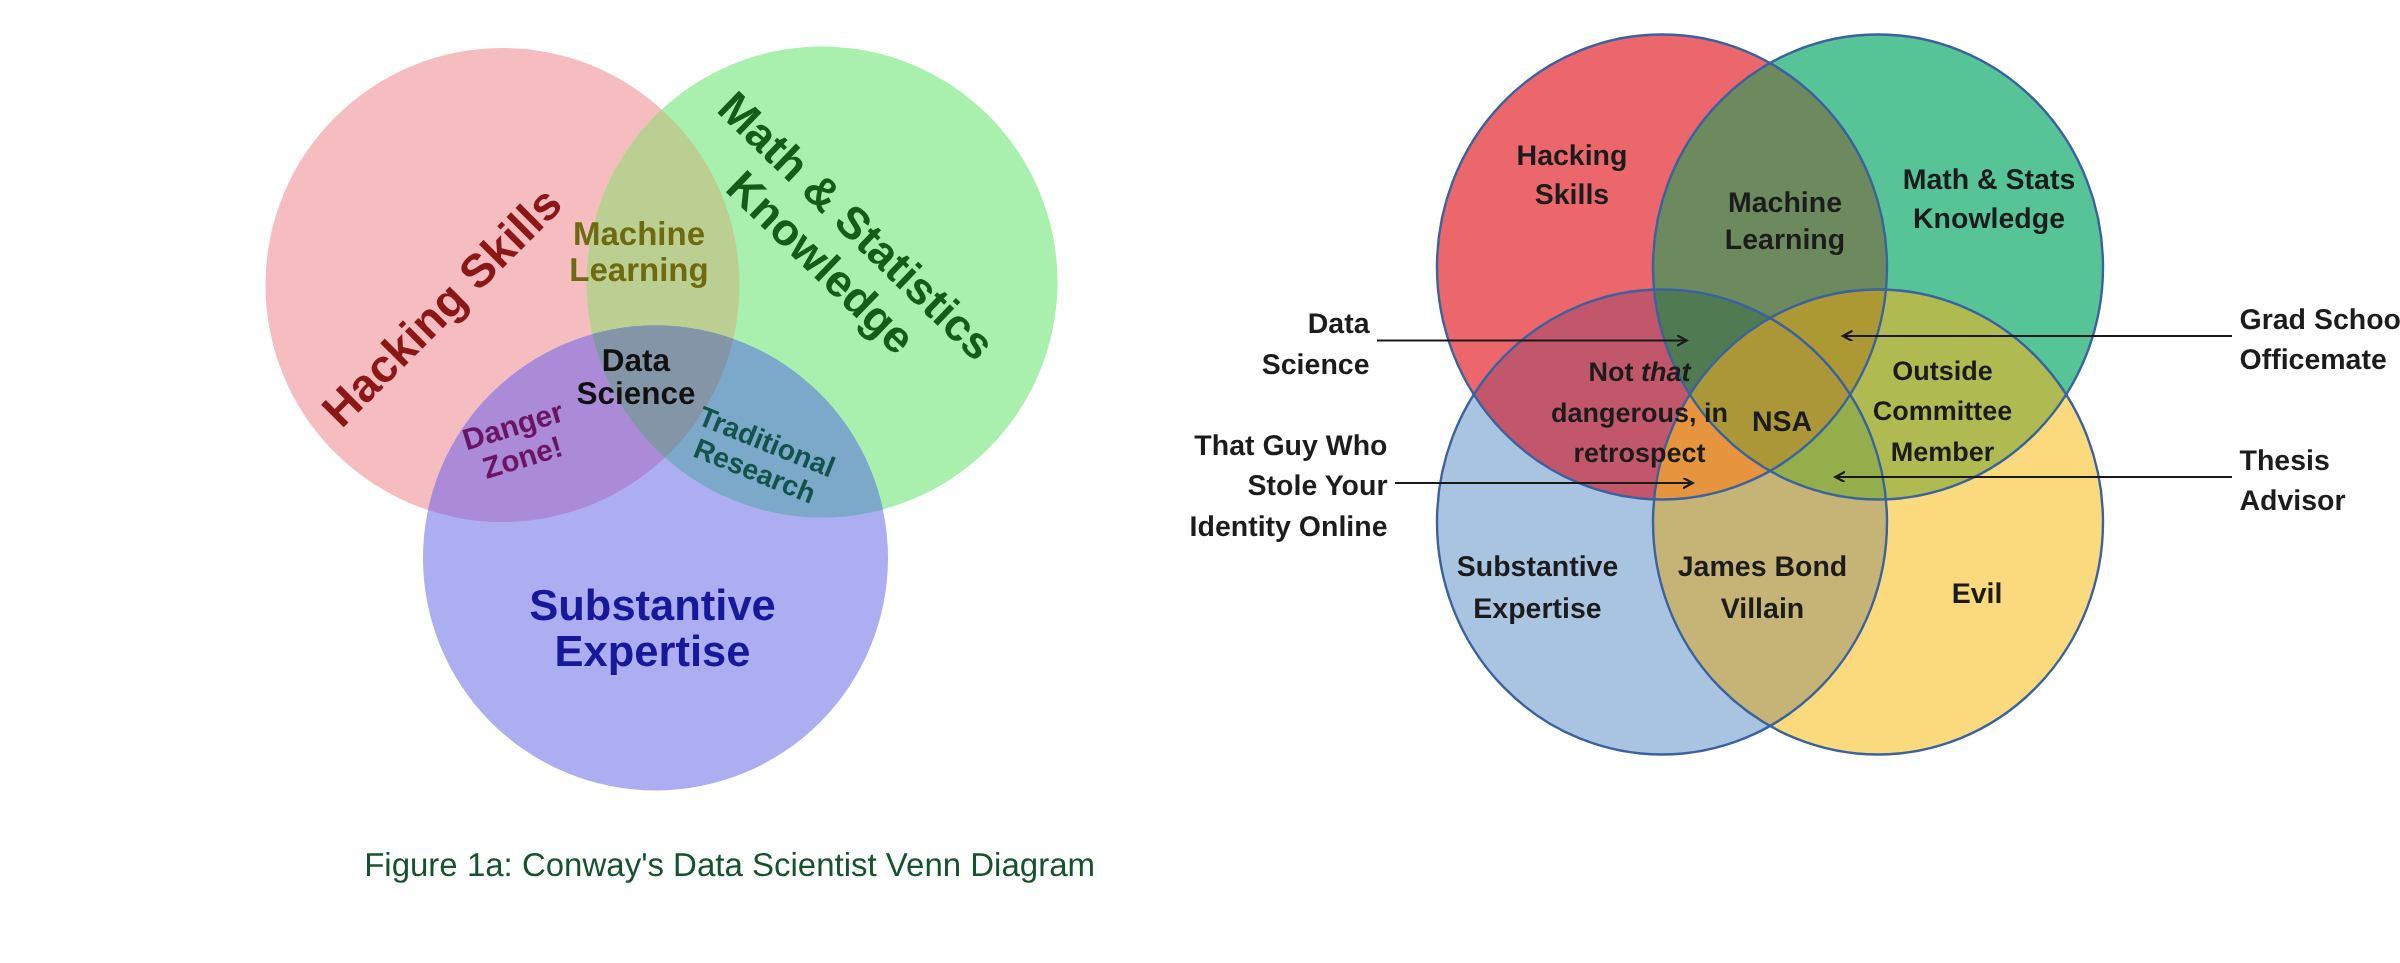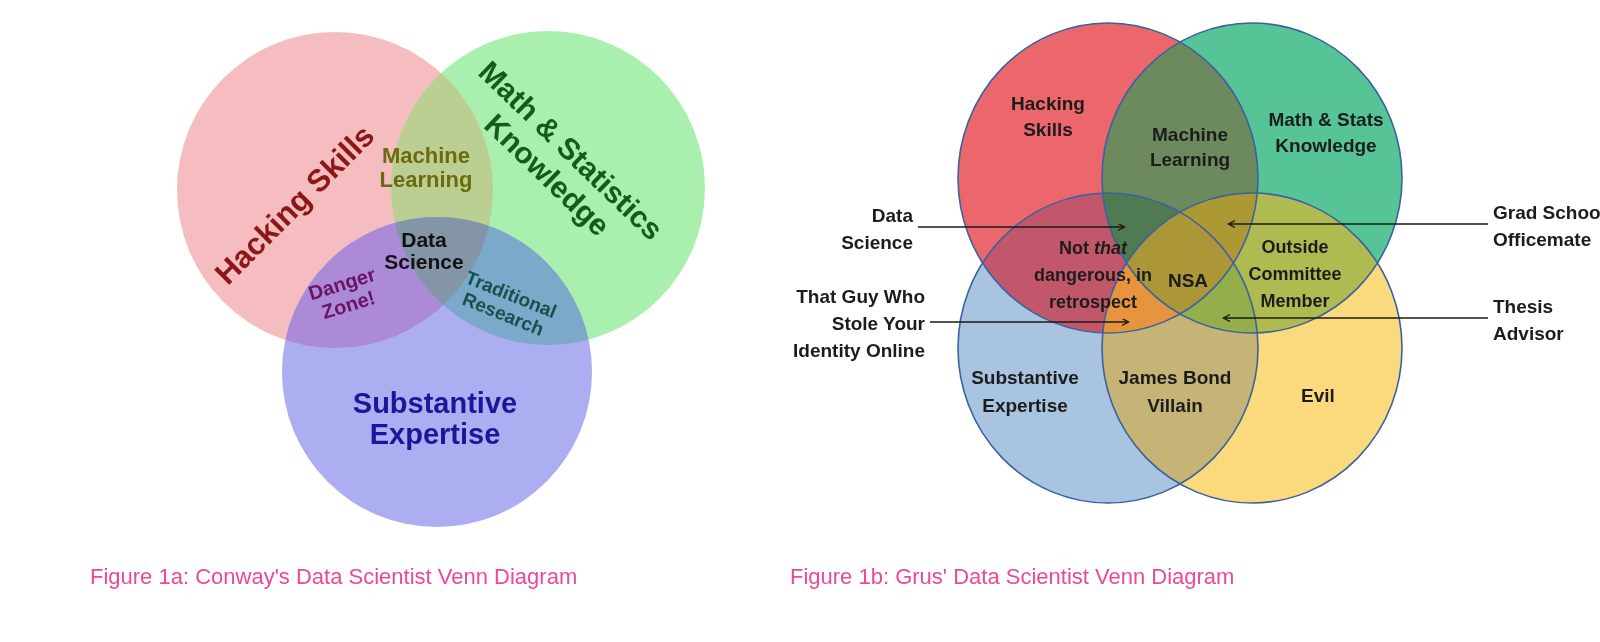--- a/index.html
+++ b/index.html
@@ -3,22 +3,22 @@
 <meta charset="utf-8">
 <style>
   html,body{margin:0;padding:0;background:#ffffff;}
   .stage{
     position:relative;width:1600px;height:642px;background:#ffffff;overflow:hidden;
     font-family:"Liberation Sans",sans-serif;
   }
   .abs{position:absolute;}
   svg text{font-family:"Liberation Sans",sans-serif;font-weight:bold;}
   .caption{
-    position:absolute;top:564px;text-align:left;
-    font-family:"Liberation Sans",sans-serif;font-size:22px;font-weight:400;color:#ec4899;
+    position:absolute;top:564px;text-align:right;
+    font-family:"Liberation Sans",sans-serif;font-size:22px;font-weight:400;color:#14532d;
   }
 </style>
 </head>
 <body>
 
 <div class="stage">
 
   <svg class="abs" style="left:90px;top:0;" width="640" height="560" viewBox="0 0 640 560">
     <defs>
       <clipPath id="cpP">
@@ -209,15 +209,14 @@
       <text x="135" y="330" text-anchor="end" font-size="19" fill="#1c1c1c">Stole Your</text>
       <text x="135" y="357" text-anchor="end" font-size="19" fill="#1c1c1c">Identity Online</text>
     </g>
     <g>
       <text x="703" y="313" text-anchor="start" font-size="19" fill="#1c1c1c">Thesis</text>
       <text x="703" y="340" text-anchor="start" font-size="19" fill="#1c1c1c">Advisor</text>
     </g>
   </svg>
 
   <div class="caption" style="left:90px;width:640px;">Figure 1a: Conway's Data Scientist Venn Diagram</div>
-  <div class="caption" style="left:790px;width:810px;">Figure 1b: Grus' Data Scientist Venn Diagram</div>
 
 </div>
 
 </body></html>

